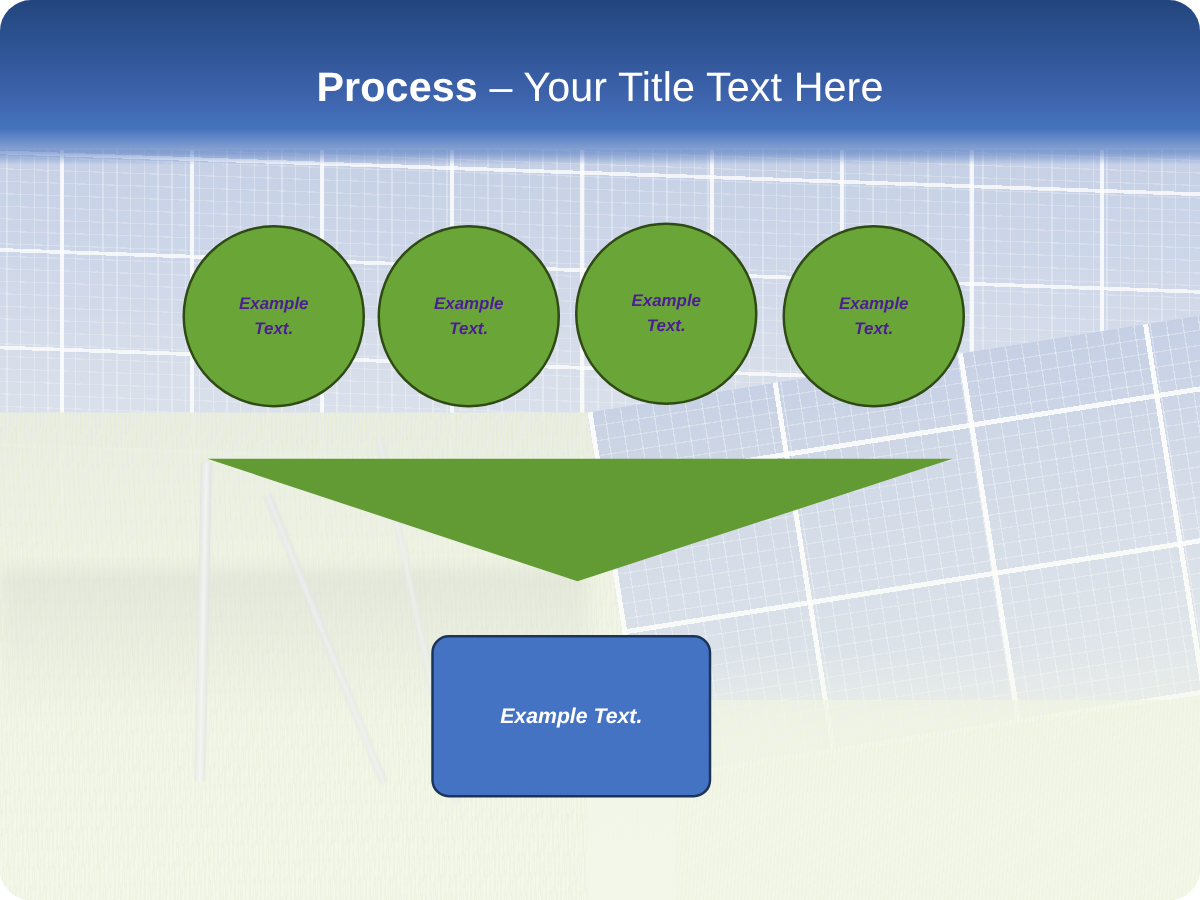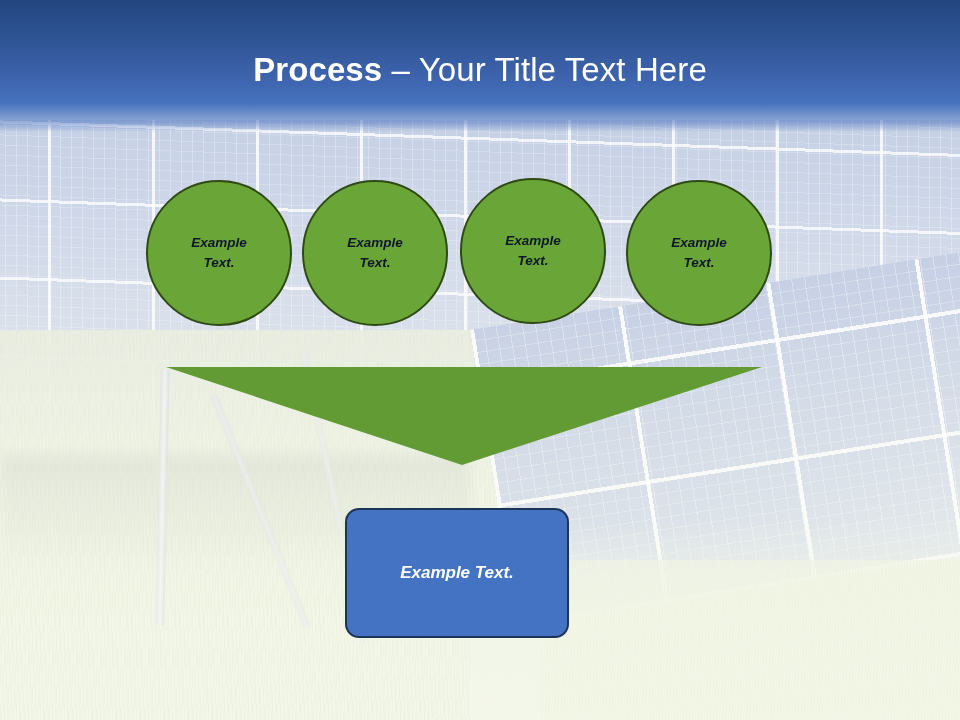--- a/index.html
+++ b/index.html
@@ -10,20 +10,21 @@
   body {
     font-family: "Liberation Sans", sans-serif;
   }
 
   #slide {
     position: relative;
     width: 960px;
     height: 720px;
     overflow: hidden;
     background: #e9eee6;
+    border-radius: 25px;
   }
 
   
   .bg-layer {
     position: absolute;
     left: 0; top: 0;
     width: 960px; height: 720px;
     pointer-events: none;
   }
 
@@ -197,21 +198,21 @@
     width: 146px;
     height: 146px;
     border-radius: 50%;
     background: #6AA637;
     border: 2px solid #2F4A14;
     box-sizing: border-box;
     display: flex;
     align-items: center;
     justify-content: center;
     text-align: center;
-    color: #0f172a;
+    color: #4c1d95;
     font-weight: bold;
     font-style: italic;
     font-size: 13.5px;
     line-height: 20px;
   }
   .circle .c-label { white-space: pre-line; }
 
   
   .arrow-wrap {
     position: absolute;

